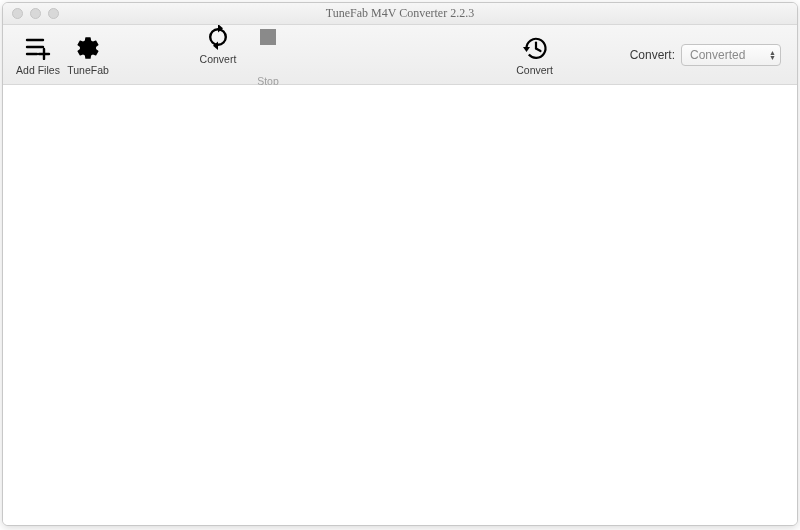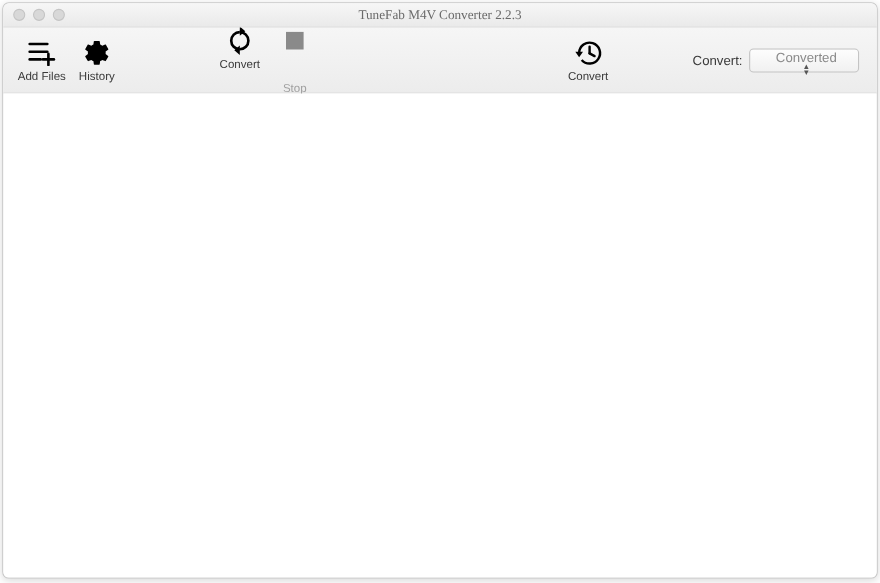--- a/index.html
+++ b/index.html
@@ -106,21 +106,20 @@
     border: 1px solid #c4c4c4;
     border-radius: 4px;
     background: linear-gradient(#fdfdfd,#f1f1f1);
     font-size: 12px;
     color: #8a8a8a;
     display: flex;
     align-items: center;
     justify-content: space-between;
     padding: 0 4px 0 8px;
     cursor: pointer;
-    flex-direction: column;
   }
   .select-arrows {
     display: flex;
     flex-direction: column;
     line-height: 5px;
     font-size: 7px;
     color: #555;
     gap: 0;
   }
   .content {
@@ -158,21 +157,21 @@
         </span>
         <span class="tb-label">Add Files</span>
       </div>
 
       <div class="tb-item">
         <span class="tb-icon">
           <svg width="26" height="26" viewBox="0 0 24 24" fill="#000">
             <path d="M12,8a4,4 0 1,0 0,8a4,4 0 1,0 0,-8 M19.4,13c0.04-.33.06-.66.06-1s-.02-.67-.06-1l2.11-1.65c.19-.15.24-.42.12-.64l-2-3.46c-.12-.22-.39-.3-.61-.22l-2.49,1c-.52-.4-1.08-.73-1.69-.98l-.38-2.65C14.42,2.18,14.22,2,13.98,2h-4c-.24,0-.44.18-.47.4l-.38,2.65c-.61.25-1.17.59-1.69.98l-2.49-1c-.23-.09-.49,0-.61.22l-2,3.46c-.13.22-.07.49.12.64L4.57,11c-.04.33-.07.66-.07,1s.03.67.07,1l-2.11,1.65c-.19.15-.24.42-.12.64l2,3.46c.12.22.39.3.61.22l2.49-1c.52.4,1.08.73,1.69.98l.38,2.65c.03.22.23.4.47.4h4c.24,0,.44-.18.47-.4l.38-2.65c.61-.25,1.17-.59,1.69-.98l2.49,1c.23.09.49,0,.61-.22l2-3.46c.12-.22.07-.49-.12-.64L19.4,13z M12,15.5A3.5,3.5 0 1,1 12,8.5A3.5,3.5 0 1,1 12,15.5z"></path>
           </svg>
         </span>
-        <span class="tb-label">History</span>
+        <span class="tb-label">TuneFab</span>
       </div>
     </div>
 
     <div class="spacer-sm"></div>
 
     <div class="tb-group">
       <div class="tb-item">
         <span class="tb-icon">
           <svg width="24" height="26" viewBox="0 0 24 26" fill="#000">
             <path d="M12 4 A9 9 0 0 0 3 13 A9 9 0 0 0 12 22 L12 19.6 A6.6 6.6 0 0 1 5.4 13 A6.6 6.6 0 0 1 12 6.4 Z"></path>

